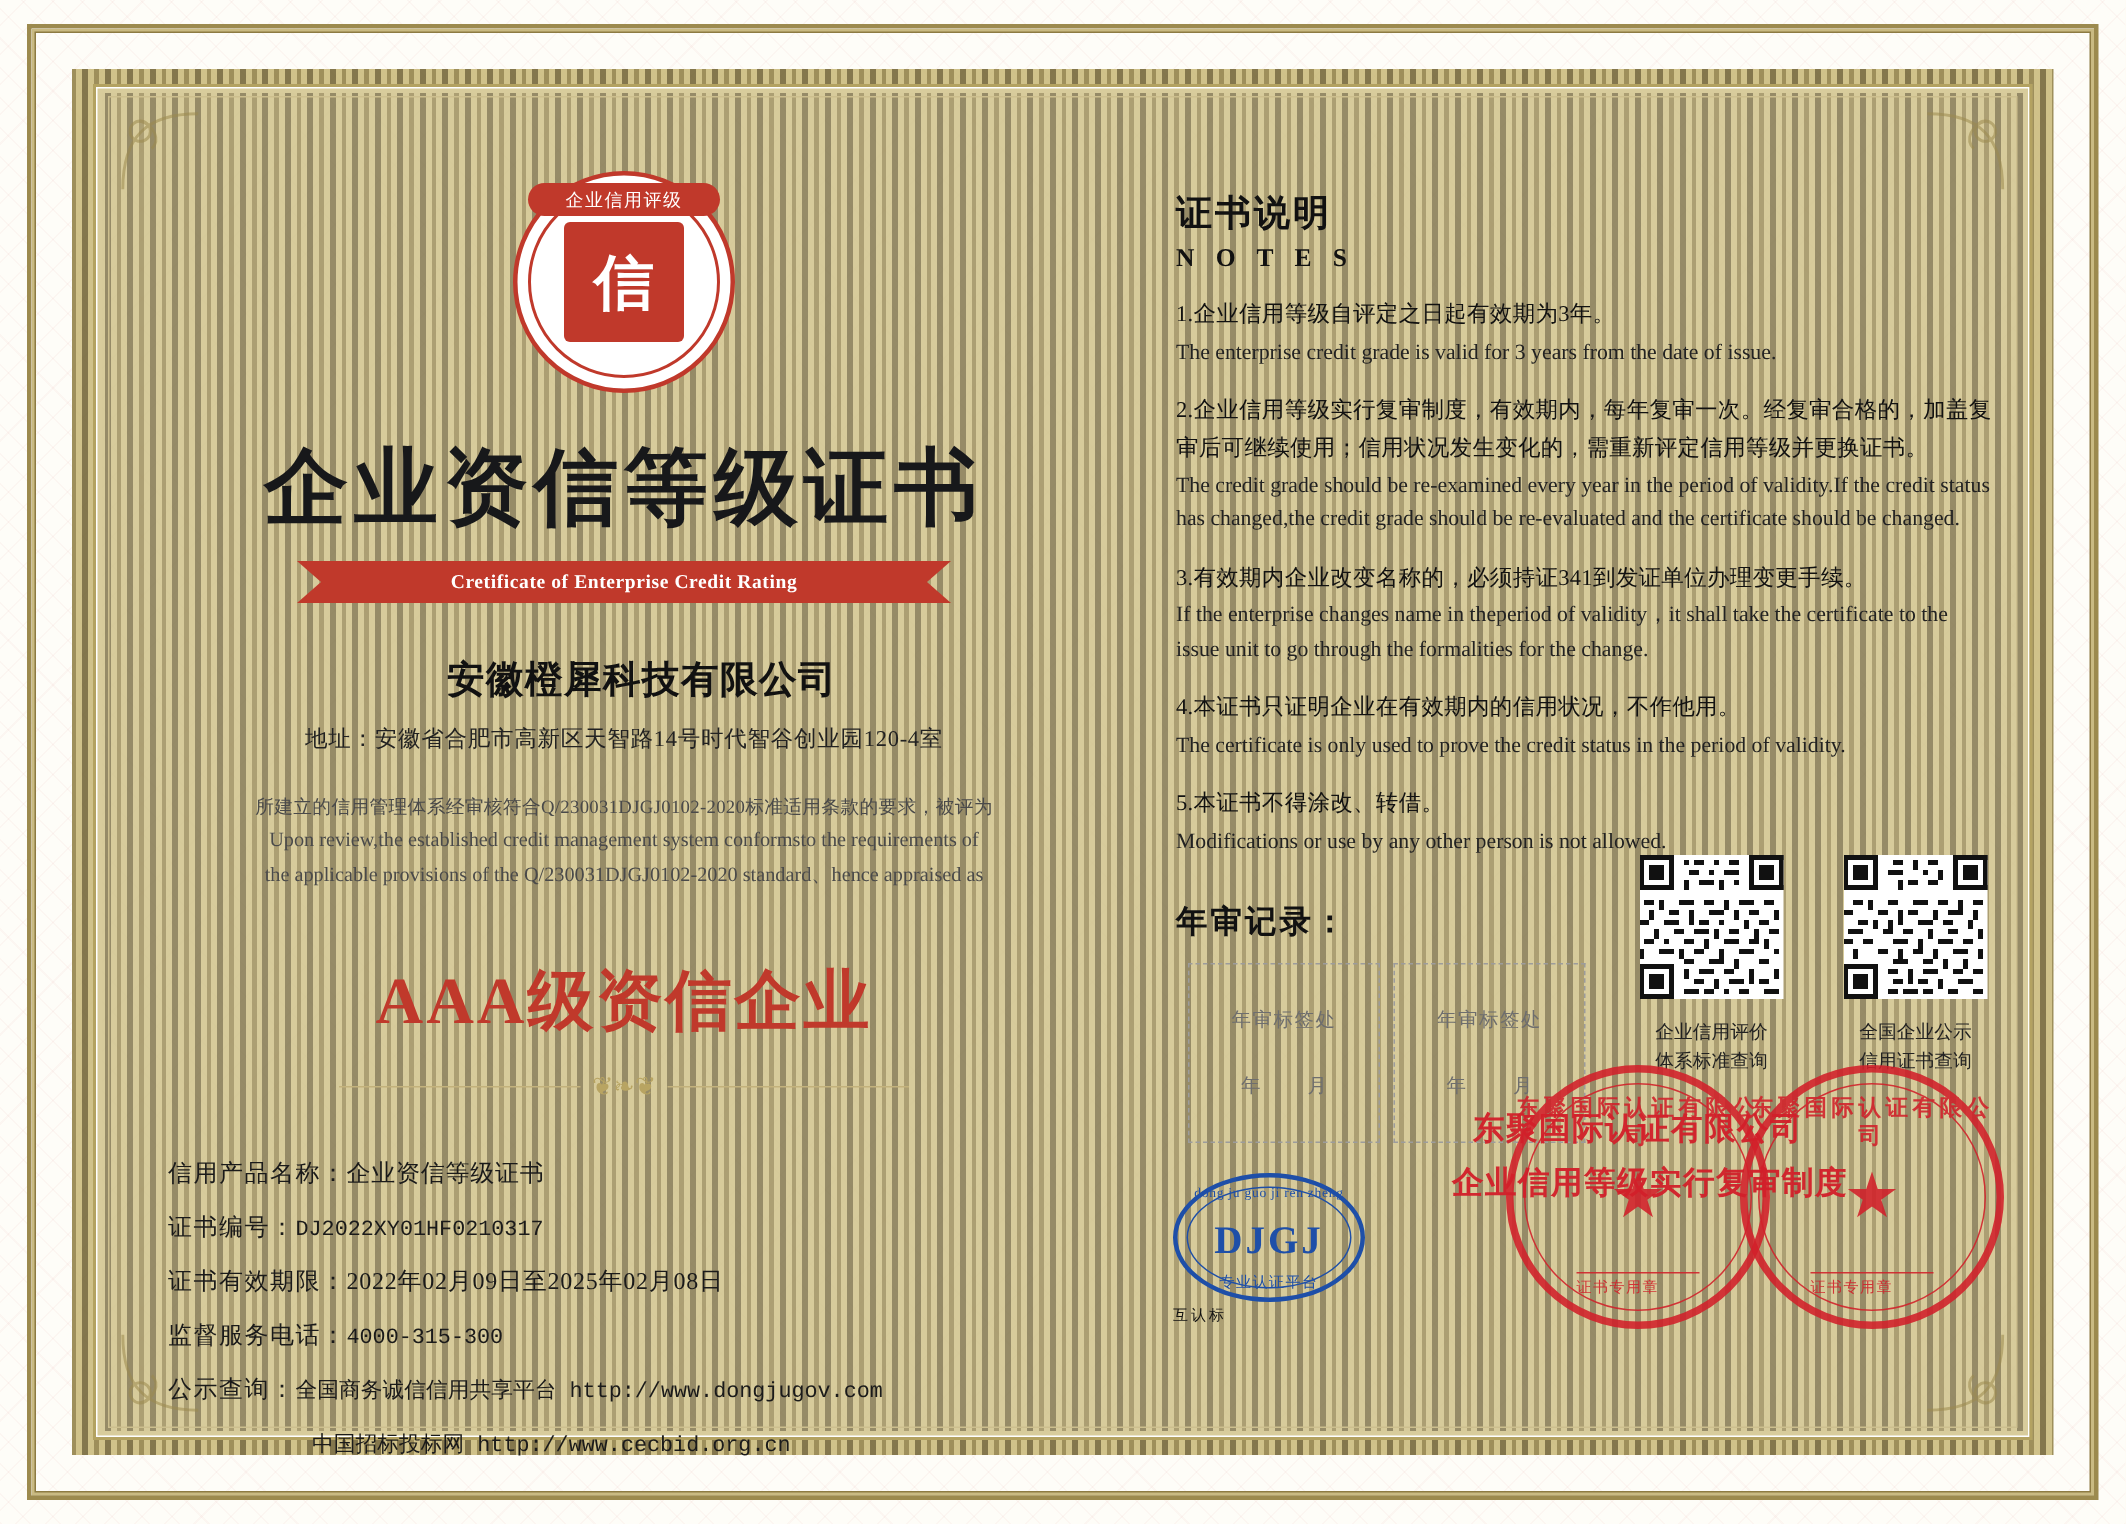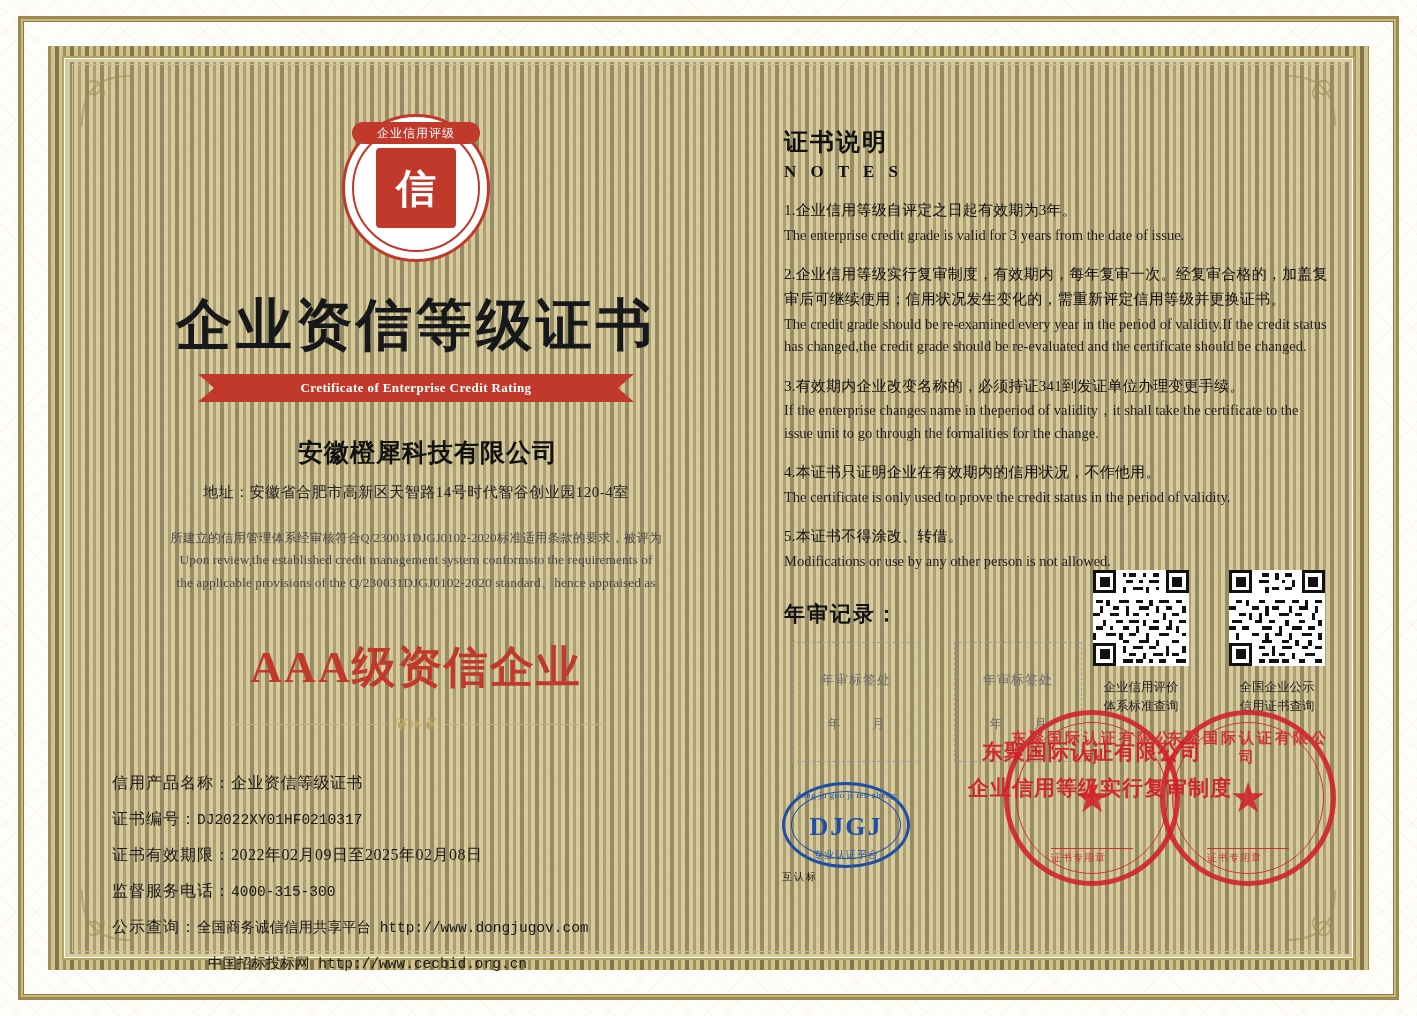--- a/index.html
+++ b/index.html
@@ -121,21 +121,21 @@
   .fields .mono{font-family:"Liberation Mono",monospace;font-size:14.5px;letter-spacing:0;}
   .fields .row2{margin-left:96px;}
 
   
   .notes-h1{font-size:24px;font-weight:700;color:#111;letter-spacing:2px;}
   .notes-h2{font-size:17px;font-weight:700;color:#111;letter-spacing:5px;margin-top:4px;}
   .note{margin-top:16px;}
   .note .cn{font-size:15px;color:#111;line-height:1.7;letter-spacing:.2px;}
   .note .en{font-size:14.5px;color:#222;line-height:1.55;}
   .annual-h{font-size:21px;font-weight:700;color:#111;letter-spacing:2px;margin-top:28px;}
-  .boxes{display:flex;gap:34px;margin-top:14px;margin-left:8px;}
+  .boxes{display:flex;gap:9px;margin-top:14px;margin-left:8px;}
   .abox{
     width:126px;height:118px;border:1px dashed #9c9c9c;
     display:flex;flex-direction:column;align-items:center;justify-content:center;gap:26px;
     color:#6e6e6e;font-size:13px;letter-spacing:1px;
   }
   .abox .ym{letter-spacing:14px;padding-left:14px;}
   .qrs{position:absolute;right:2px;top:486px;display:flex;gap:32px;}
   .qr-item{width:104px;text-align:center;}
   .qr{width:96px;height:96px;margin:0 auto;}
   .qr-cap{font-size:12.5px;color:#222;line-height:1.5;margin-top:8px;}

